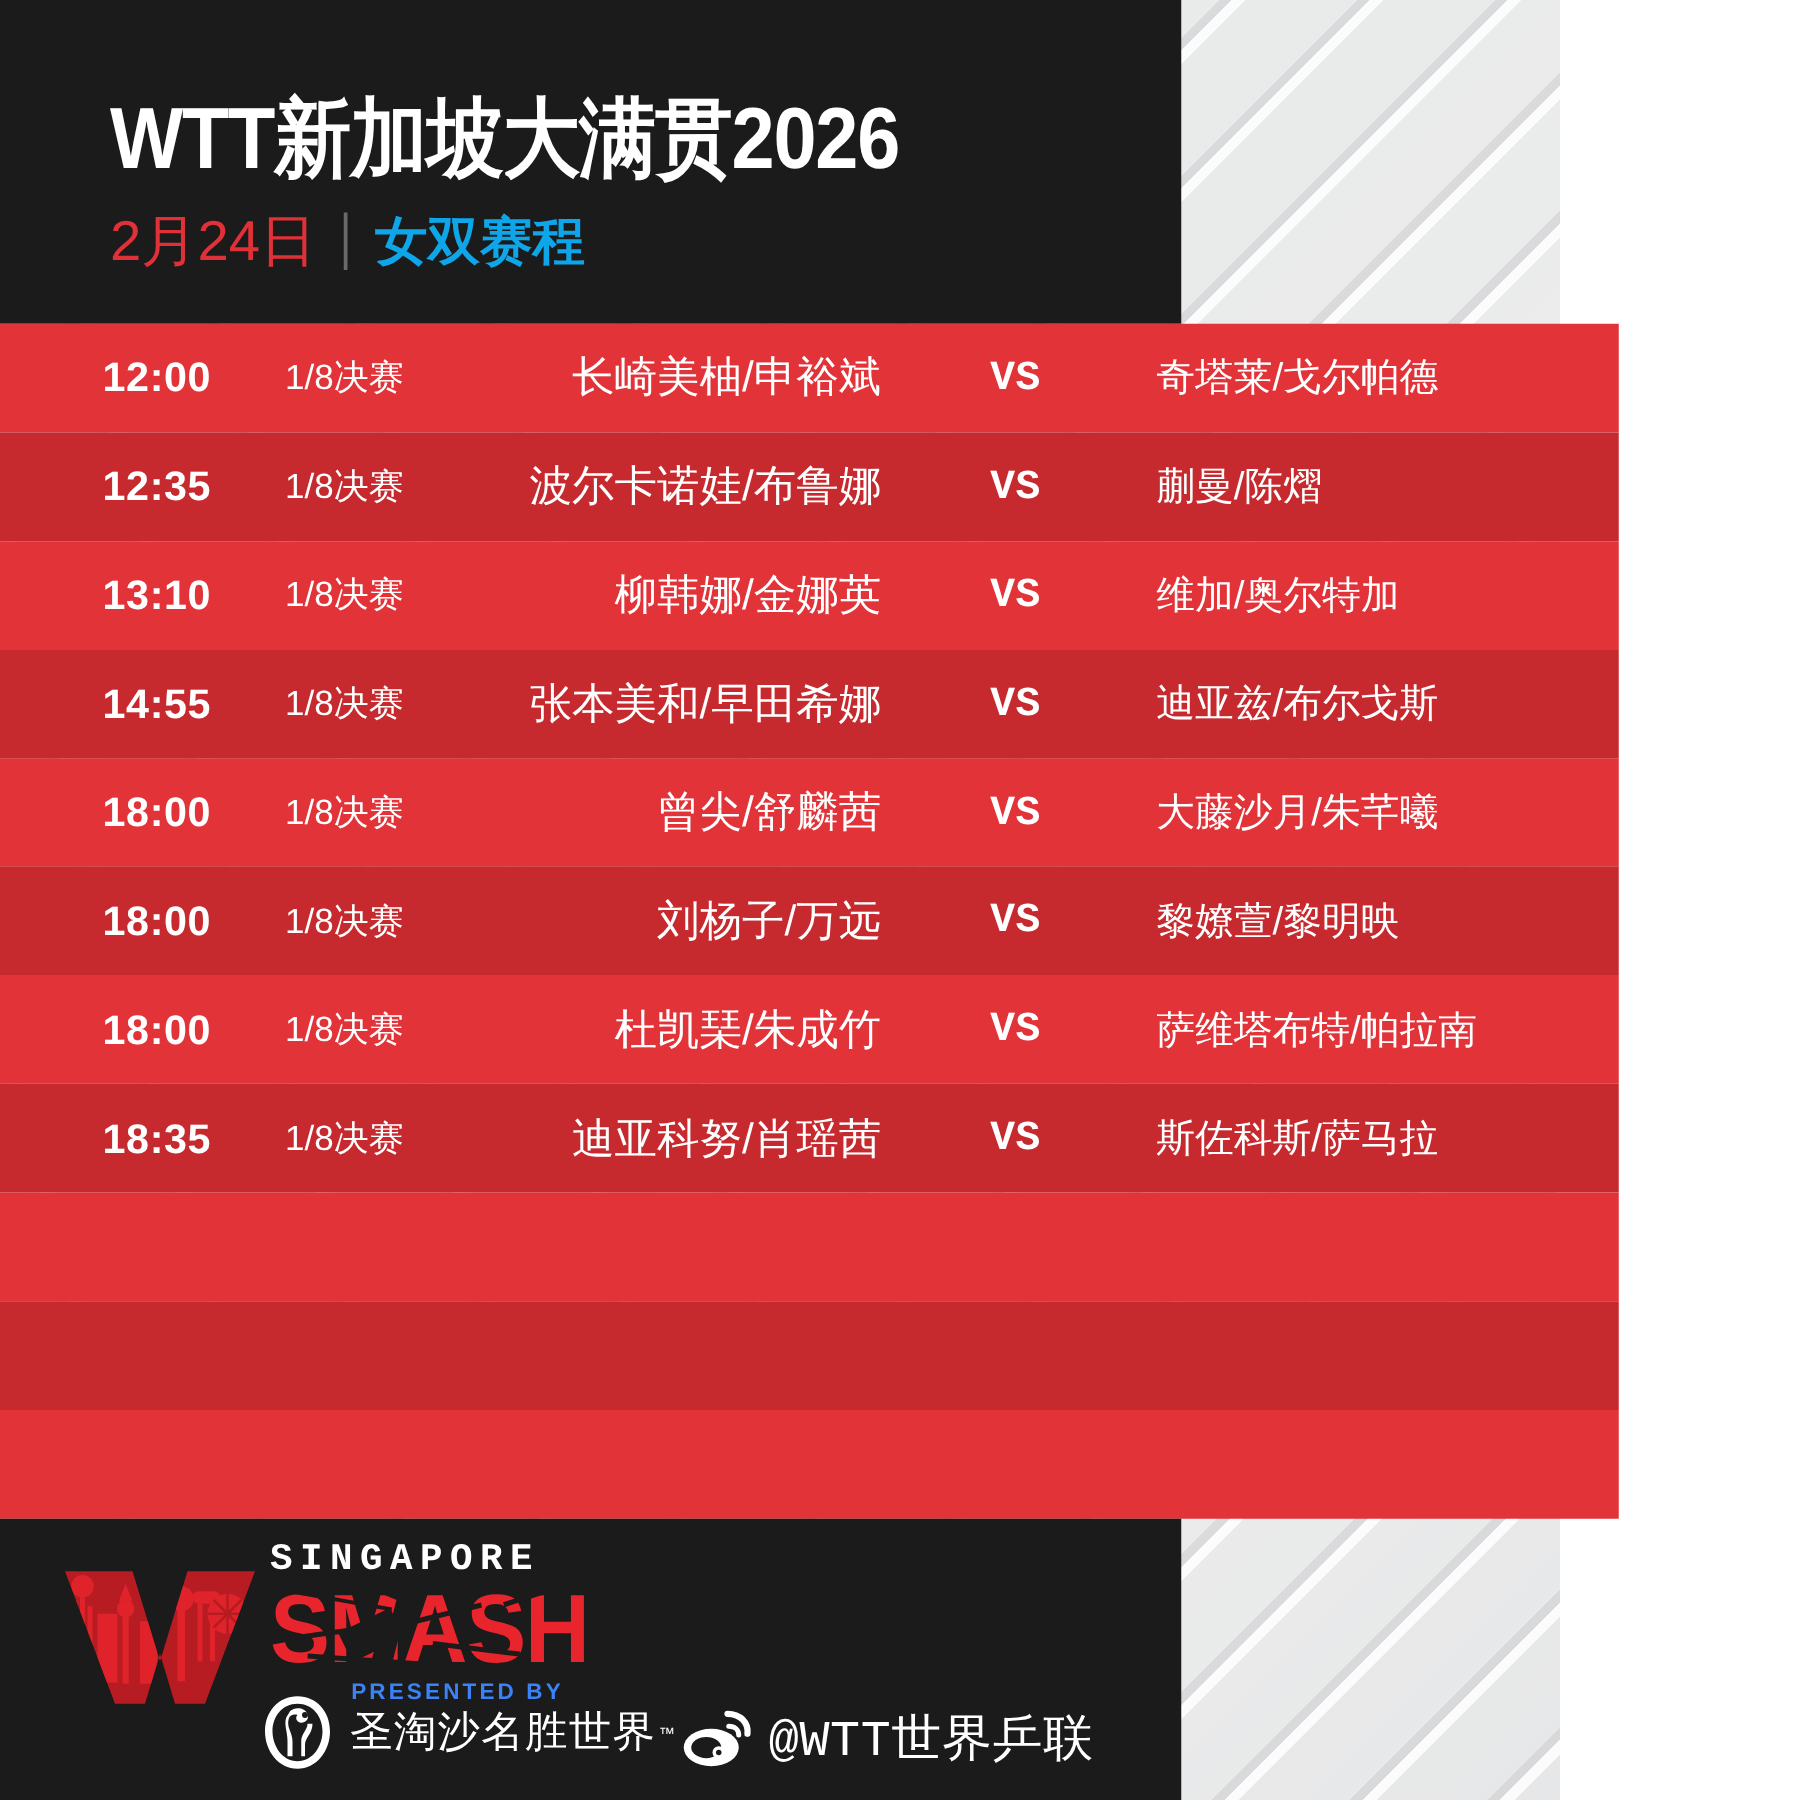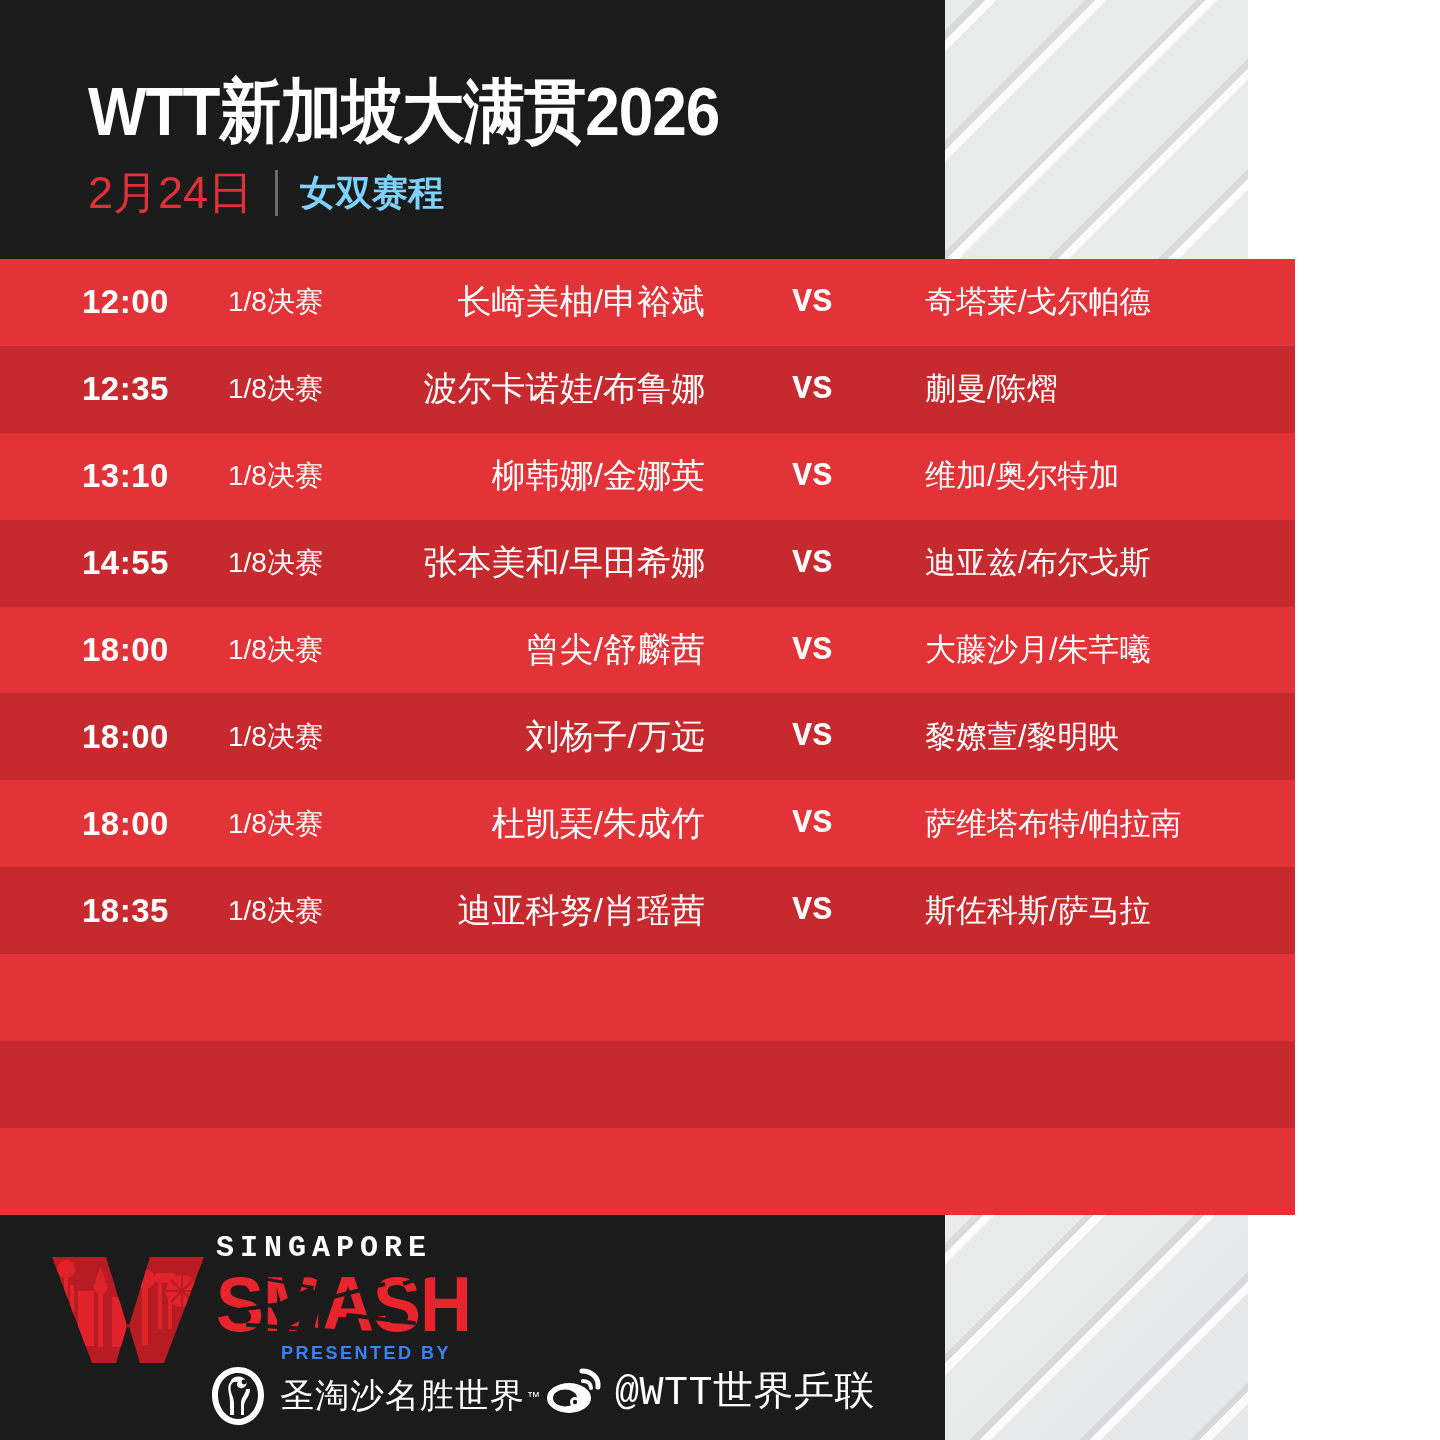--- a/index.html
+++ b/index.html
@@ -56,22 +56,22 @@
     color:#e03138;
     letter-spacing:0px;
   }
   #sub-div {
     display:inline-block;
     width:3px; height:46px;
     background:#6a6a6a;
     margin:0 22px;
   }
   #sub-event {
-    font-size:36px; font-weight:bold;
-    color:#7dd3fc;
+    font-size:42px; font-weight:bold;
+    color:#0ea5e9;
   }
 
   
   #schedule {
     position:absolute; left:0; top:259px;
     width:1295px; height:956px;
   }
   .row {
     position:relative;
     width:1295px; height:86.9px;
@@ -141,21 +141,21 @@
   .shard {
     position:absolute; background:#1b1b1b;
     transform-origin:center;
   }
   #presented {
     font-size:18px; font-weight:bold; color:#3b82f6;
     letter-spacing:2.5px; text-align:center;
     width:300px; margin-top:6px;
   }
   #sentosa-row {
-    position:absolute; left:210px; top:150px;
+    position:absolute; left:210px; top:140px;
     display:flex; align-items:center;
   }
   #sentosa-word {
     font-size:34px; font-weight:500; color:#ffffff;
     margin-left:14px; letter-spacing:1px;
   }
   #sentosa-tm {
     font-size:13px; color:#ffffff; vertical-align:super;
     margin-left:2px;
   }

